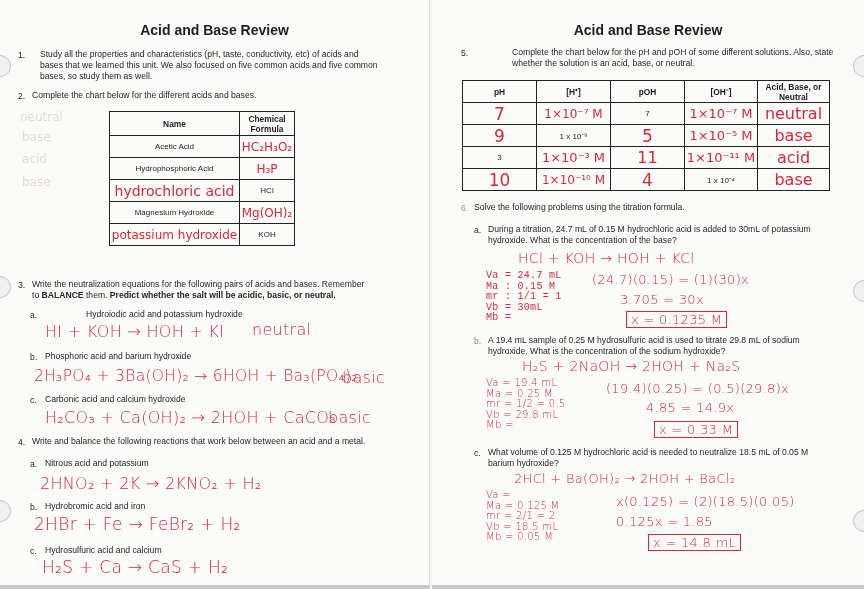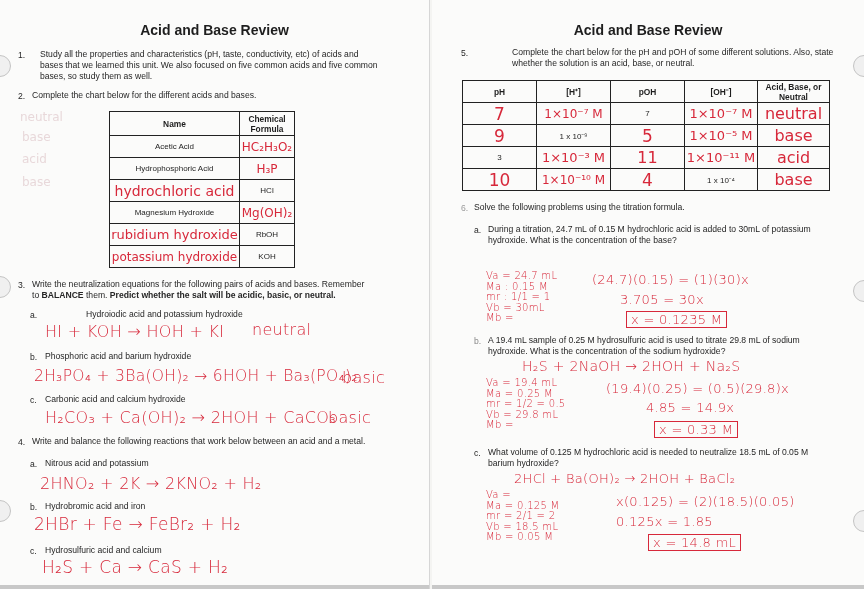--- a/index.html
+++ b/index.html
@@ -67,24 +67,20 @@
     </tr>
     <tr style="height:22px;">
       <td class="hwc" style="font-size:14px;margin-top:23px;">hydrochloric acid</td>
       <td>HCl</td>
     </tr>
     <tr style="height:22px;">
       <td>Magnesium Hydroxide</td>
       <td class="hwc small">Mg(OH)₂</td>
     </tr>
     <tr style="height:22px;">
-      <td class="hwc" style="font-size:13px;">rubidium hydroxide</td>
-      <td>RbOH</td>
-    </tr>
-    <tr style="height:22px;">
       <td class="hwc" style="font-size:12px;">potassium hydroxide</td>
       <td>KOH</td>
     </tr>
   </tbody>
     </table>
 
   <div class="num" style="left:18px; top:280px;">3.</div>
   <div class="txt" style="left:32px; top:279px; width:390px;">
     <div>Write the neutralization equations for the following pairs of acids and bases.  Remember</div>
     <div><span>to </span><span class="bold">BALANCE</span><span> them.  </span><span class="bold">Predict whether the salt will be acidic, basic, or neutral.</span></div>
@@ -180,21 +176,22 @@
     </table>
 
   <div class="num" style="left:29px; top:203px; color:#999;">6.</div>
   <div class="txt" style="left:42px; top:202px;">Solve the following problems using the titration formula.</div>
 
   <div class="num" style="left:42px; top:225px;">a.</div>
   <div class="txt" style="left:56px; top:224px; width:370px;">
     <div>During a titration, 24.7 mL of 0.15 M hydrochloric acid is added to 30mL of potassium</div>
     <div>hydroxide.  What is the concentration of the base?</div>
   </div>
-  <div class="hw" style="left:54px; top:271px; font-size:10px; line-height:10.5px;">
+  <div class="hw" style="left:86px; top:250px; font-size:14px;">HCl + KOH → HOH + KCl</div>
+  <div class="hw" style="left:54px; top:271px; font-size:10px; line-height:10.5px;font-family:Liberation Mono, monospace;">
     <div>Va = 24.7 mL</div>
     <div>Ma : 0.15 M</div>
     <div>mr : 1/1 = 1</div>
     <div>Vb = 30mL</div>
     <div>Mb =</div>
   </div>
   <div class="hw" style="left:160px; top:272px; font-size:13px;">(24.7)(0.15) = (1)(30)x</div>
   <div class="hw" style="left:188px; top:292px; font-size:13px;">3.705 = 30x</div>
   <div class="hw box" style="left:194px; top:311px; font-size:13px;">x = 0.1235 M</div>
 

